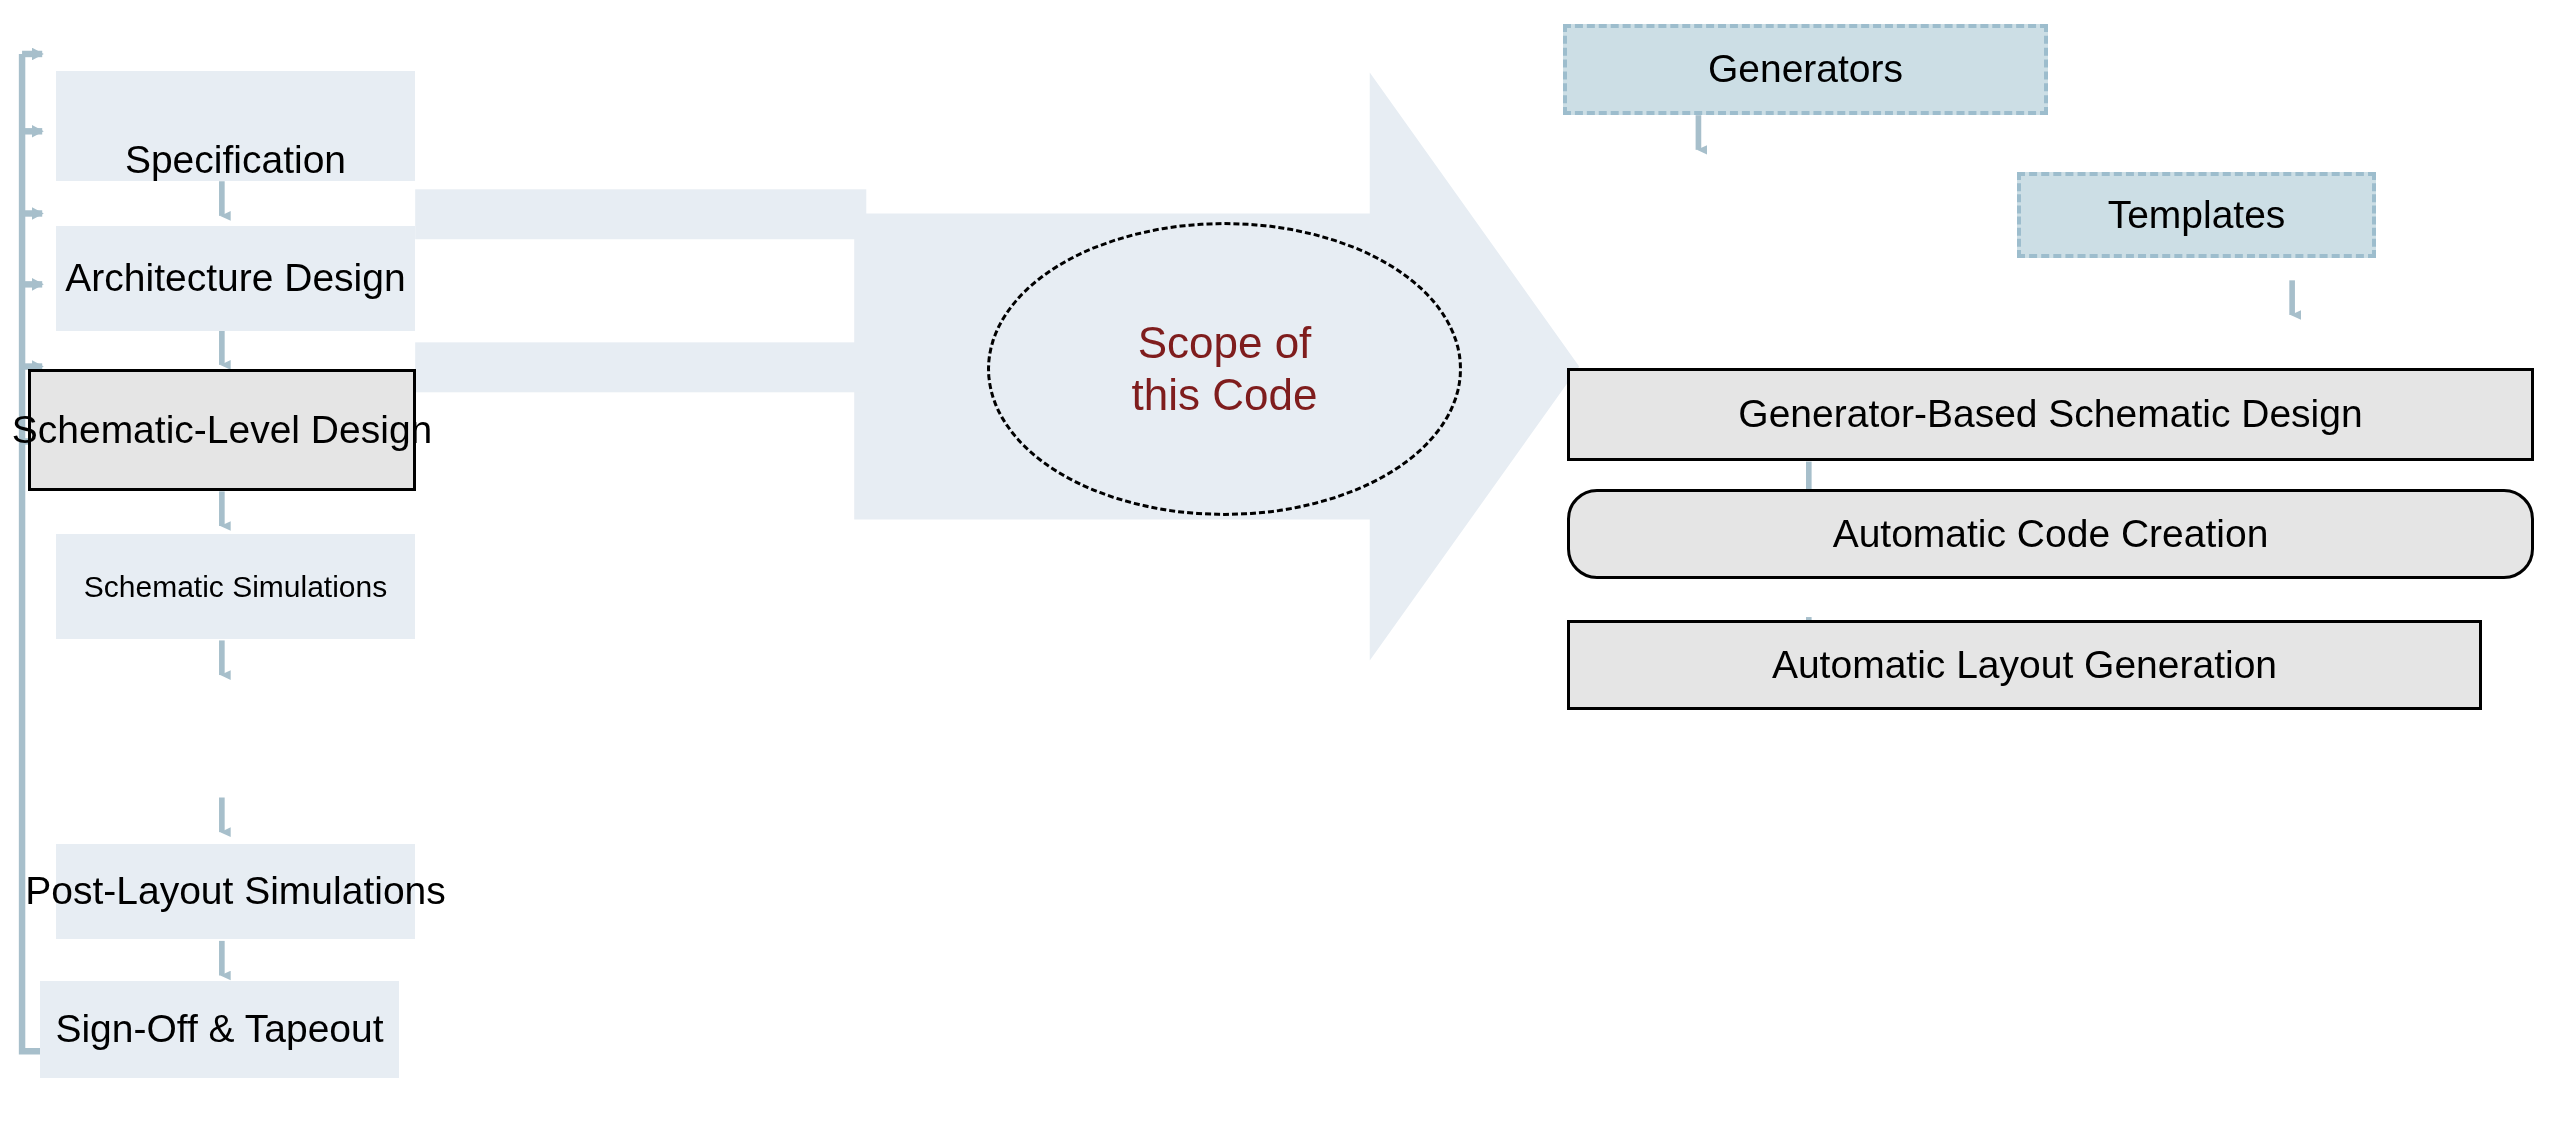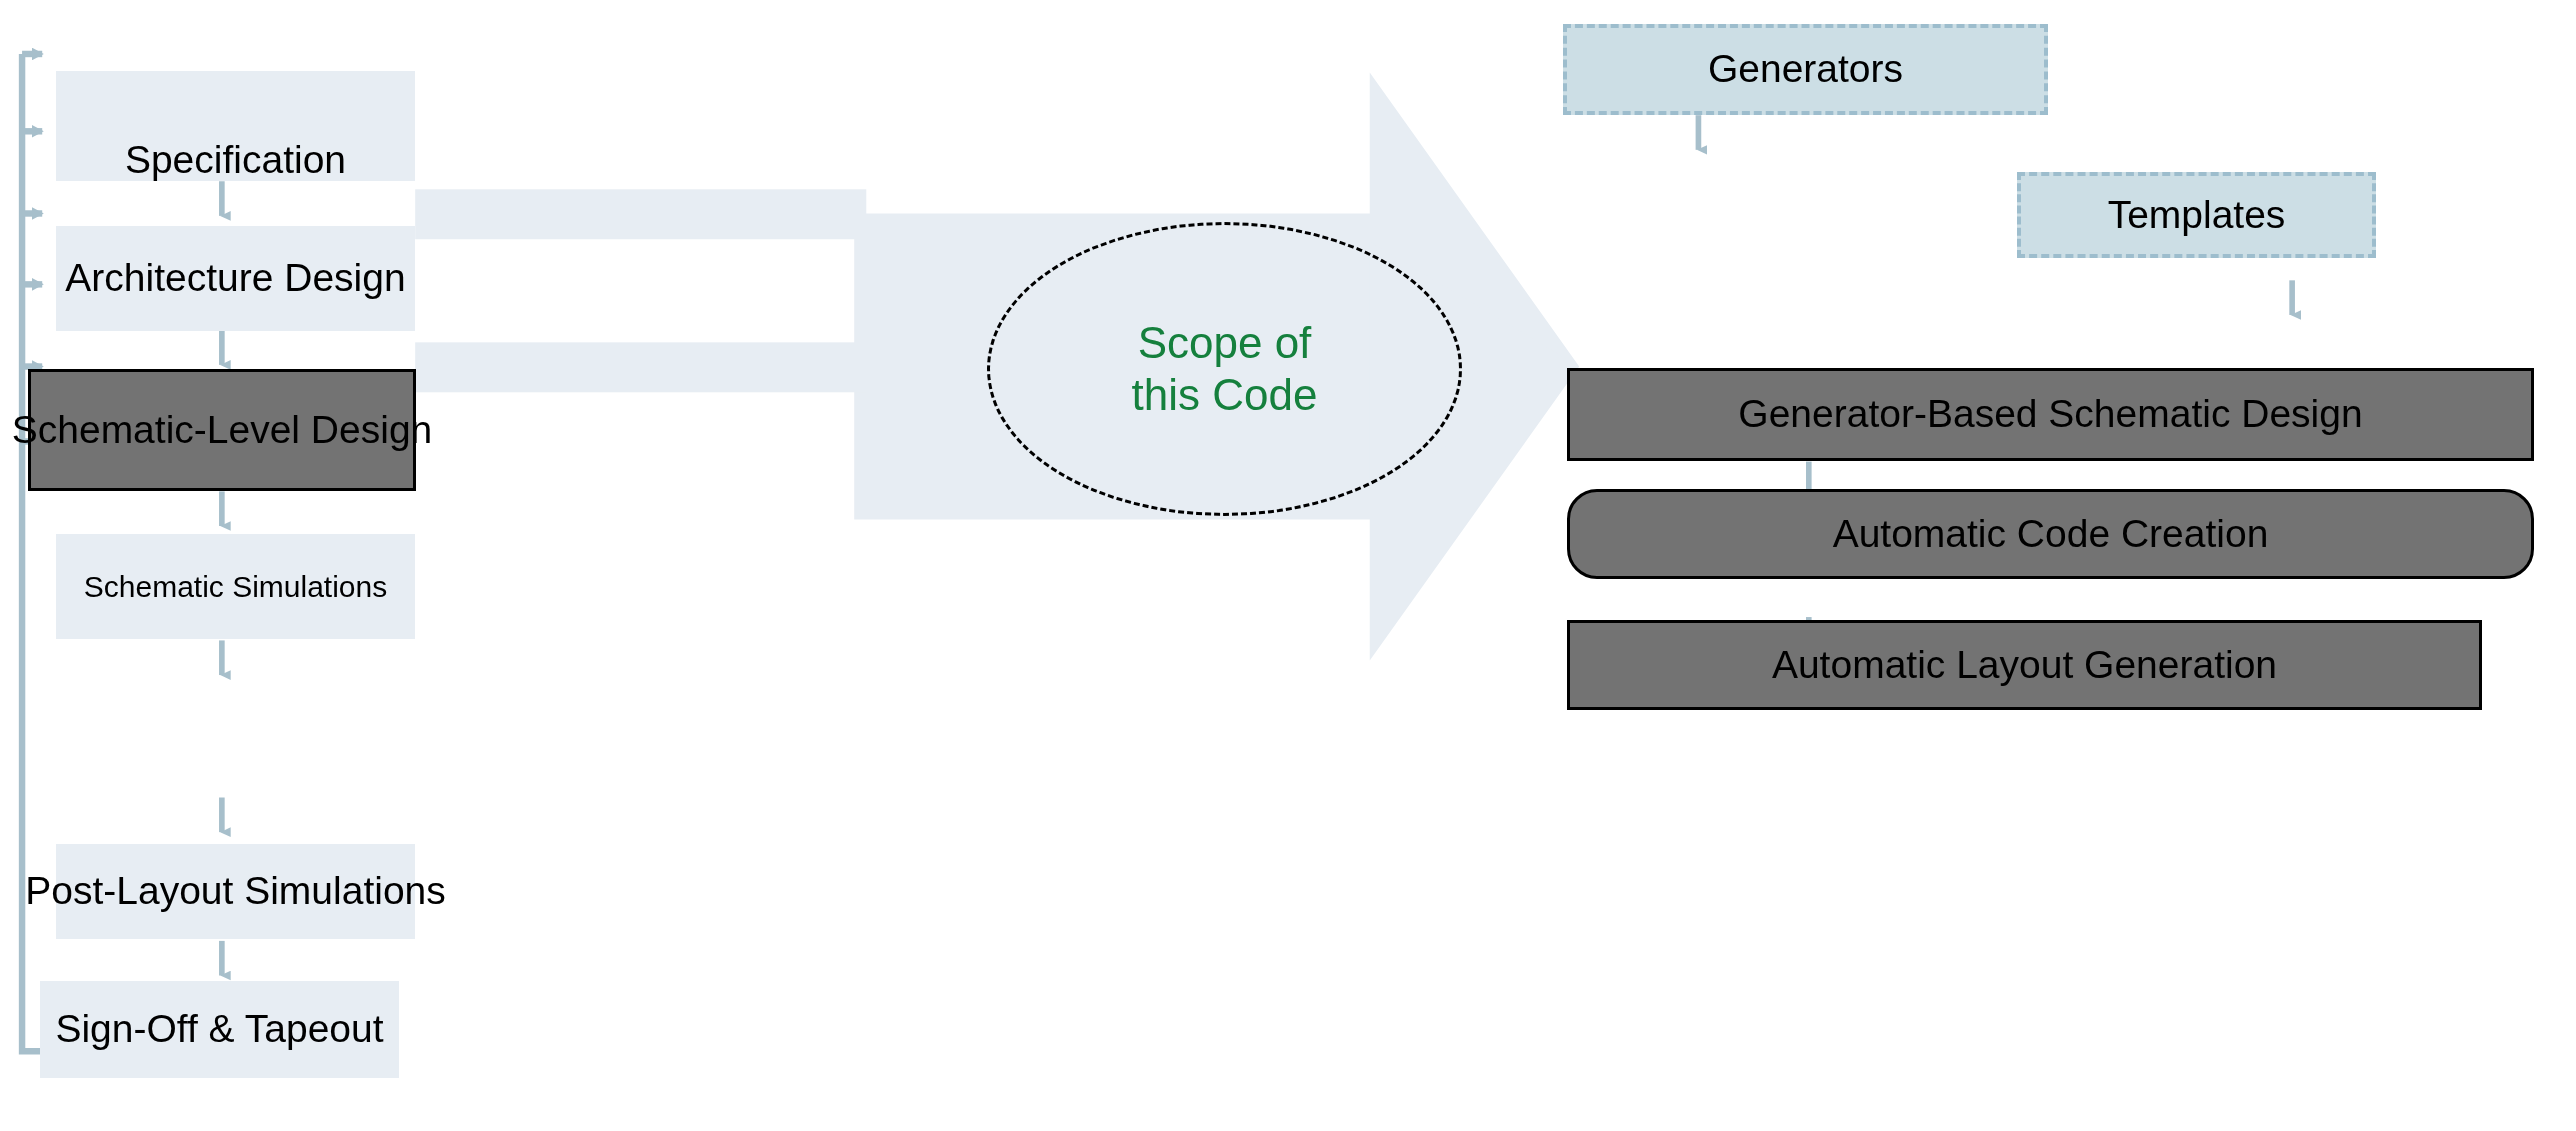--- a/index.html
+++ b/index.html
@@ -3,26 +3,26 @@
 <meta charset="utf-8">
 <style>
   html,body{margin:0;padding:0;background:#ffffff;}
   body{width:2576px;height:1131px;overflow:hidden;
        font-family:"Liberation Sans","DejaVu Sans",sans-serif;}
   #stage{position:relative;width:2576px;height:1131px;background:#fff;}
   #bg-svg{position:absolute;left:0;top:0;width:2576px;height:1131px;}
   .box{position:absolute;box-sizing:border-box;display:flex;align-items:center;
        justify-content:center;text-align:center;color:#000;line-height:1.05;}
   .box.plain{background:#e7edf3;border:none;}
-  .box.strong{background:#737373;border:3.2px solid #000000;}
+  .box.strong{background:#e5e5e5;border:3.2px solid #000000;}
   .box.dashed{background:#ccdee5;border:4px dashed #9dbdcd;}
   .lbl{display:block;white-space:nowrap;}
   .ellipse{position:absolute;box-sizing:border-box;border:3.2px dashed #000;
            border-radius:50%;display:flex;flex-direction:column;align-items:center;
-           justify-content:center;background:transparent;color:#15803d;line-height:1.18;}
+           justify-content:center;background:transparent;color:#7f1d1d;line-height:1.18;}
   .ell-line{display:block;white-space:nowrap;}
 </style>
 </head>
 <body>
 
 <div id="stage">
 
   <svg id="bg-svg" viewBox="0 0 3197 1404">
     <defs>
       <marker id="dn" markerWidth="14" markerHeight="14" refX="6" refY="11" orient="auto" markerUnits="userSpaceOnUse">

